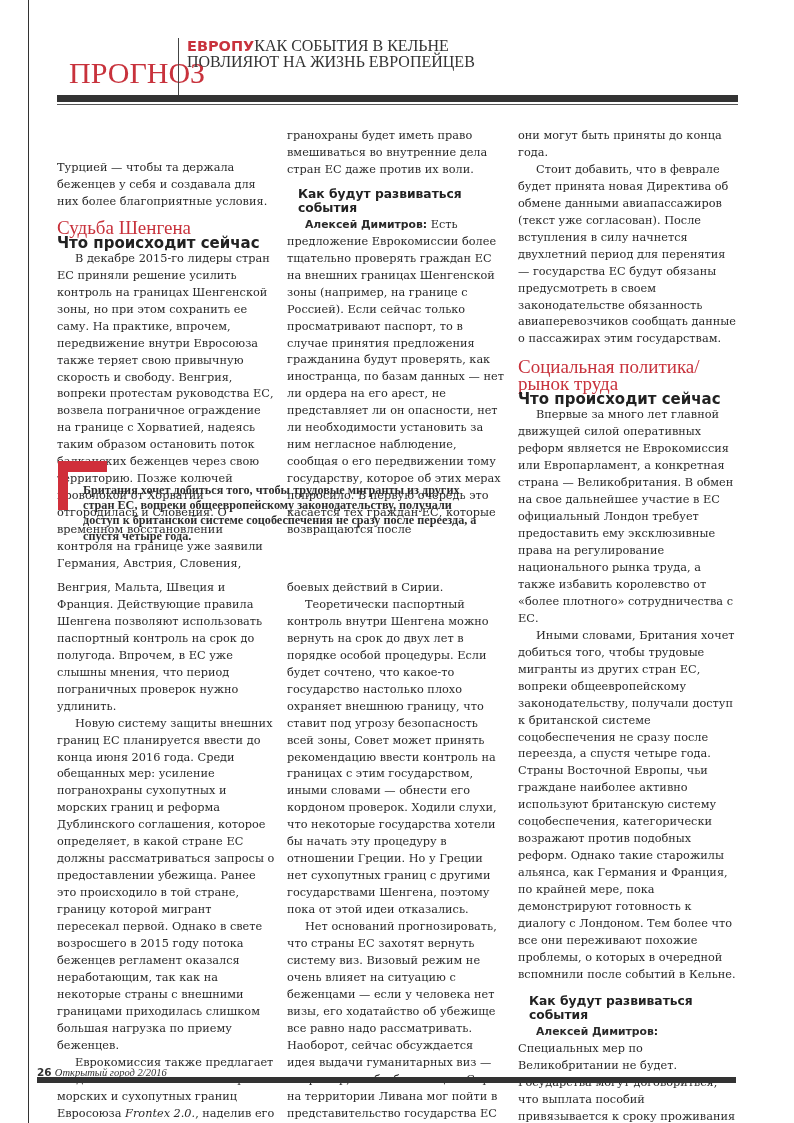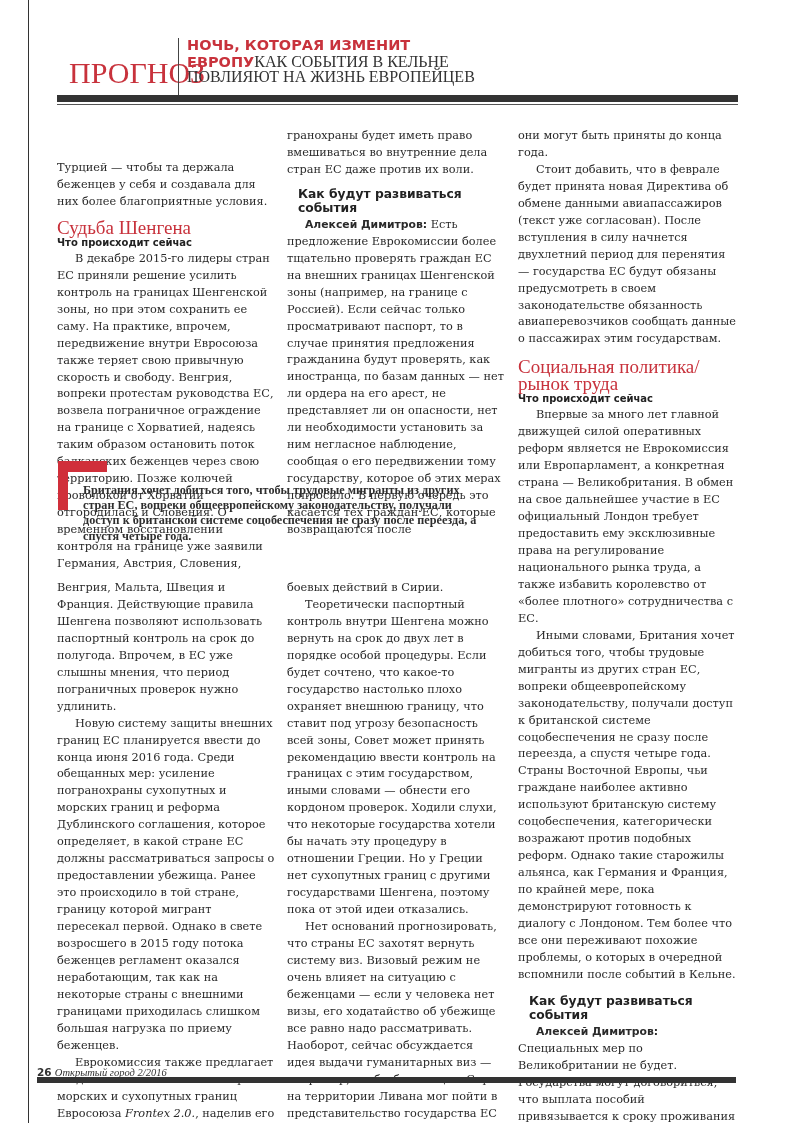--- a/index.html
+++ b/index.html
@@ -21,21 +21,21 @@
 
   
   .col { position: absolute; font-size: 11.3px; line-height: 16.95px; text-align: left; }
   .col p { margin: 0; }
   .col p.indent { text-indent: 18px; }
   .col1 { left: 57px; width: 218px; }
   .col2 { left: 287px; width: 218px; }
   .col3 { left: 518px; width: 220px; }
 
   .h-red { font-family: "Liberation Serif", serif; color: #c8323c; font-size: 19px; line-height: 17px; margin: 8px 0 0 0; }
-  .h-sub { font-family: "DejaVu Sans", sans-serif; font-weight: bold; font-size: 10px; line-height: 14px; color: #222; margin: 0 0 1px 0; }
+  .h-sub { font-family: "DejaVu Sans", sans-serif; font-weight: bold; font-size: 15px; line-height: 14px; color: #222; margin: 0 0 1px 0; }
   .h-black { font-family: "DejaVu Sans", sans-serif; font-weight: bold; font-size: 12.3px; line-height: 14px; color: #222; margin: 8px 0 2px 11px; }
   .speaker { font-family: "DejaVu Sans", sans-serif; font-weight: bold; font-size: 10.8px; }
   .italic { font-style: italic; }
 
   
   .quote-corner-v { position: absolute; left: 58px; top: 461px; width: 10px; height: 49px; background: #d02f3a; }
   .quote-corner-h { position: absolute; left: 58px; top: 461px; width: 49px; height: 11px; background: #d02f3a; }
   .quote { position: absolute; left: 83px; top: 483px; width: 400px; font-family: Liberation Serif, serif;
            font-weight: bold; font-size: 12.2px; line-height: 15.2px; color: #2e2e2e; }
 
@@ -47,21 +47,20 @@
 </style>
 </head>
 <body>
 
 <div class="page-edge"></div>
 
 <div class="header">
   <div class="section-label">ПРОГНОЗ</div>
   <div class="header-divider"></div>
   <div class="title-block">
-    <span class="title-line title-red">НОЧЬ, КОТОРАЯ ИЗМЕНИТ</span>
     <span class="title-line"><span class="title-red">ЕВРОПУ</span><span class="title-sub">КАК СОБЫТИЯ В КЕЛЬНЕ</span></span>
     <span class="title-line title-sub">ПОВЛИЯЮТ НА ЖИЗНЬ ЕВРОПЕЙЦЕВ</span>
   </div>
 </div>
 <div class="header-bar"></div>
 <div class="header-thin"></div>
 
 <div class="col col1" style="top:128px;margin-top:32px;">
   <p>Турцией — чтобы та держала беженцев у себя и создавала для них более благоприятные условия.</p>
   <div class="h-red">Судьба Шенгена</div>

